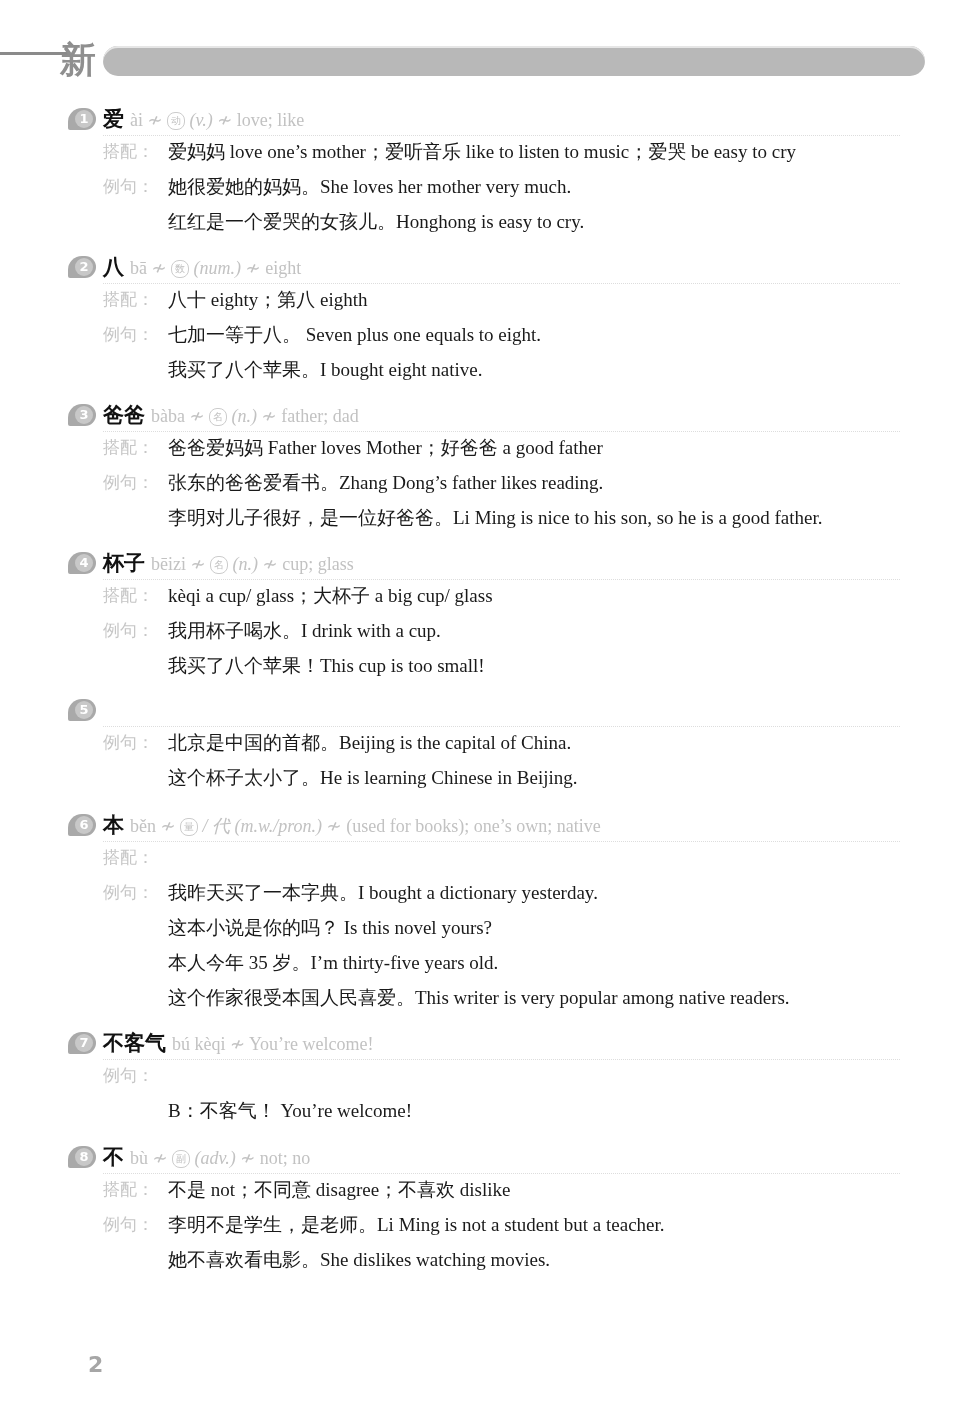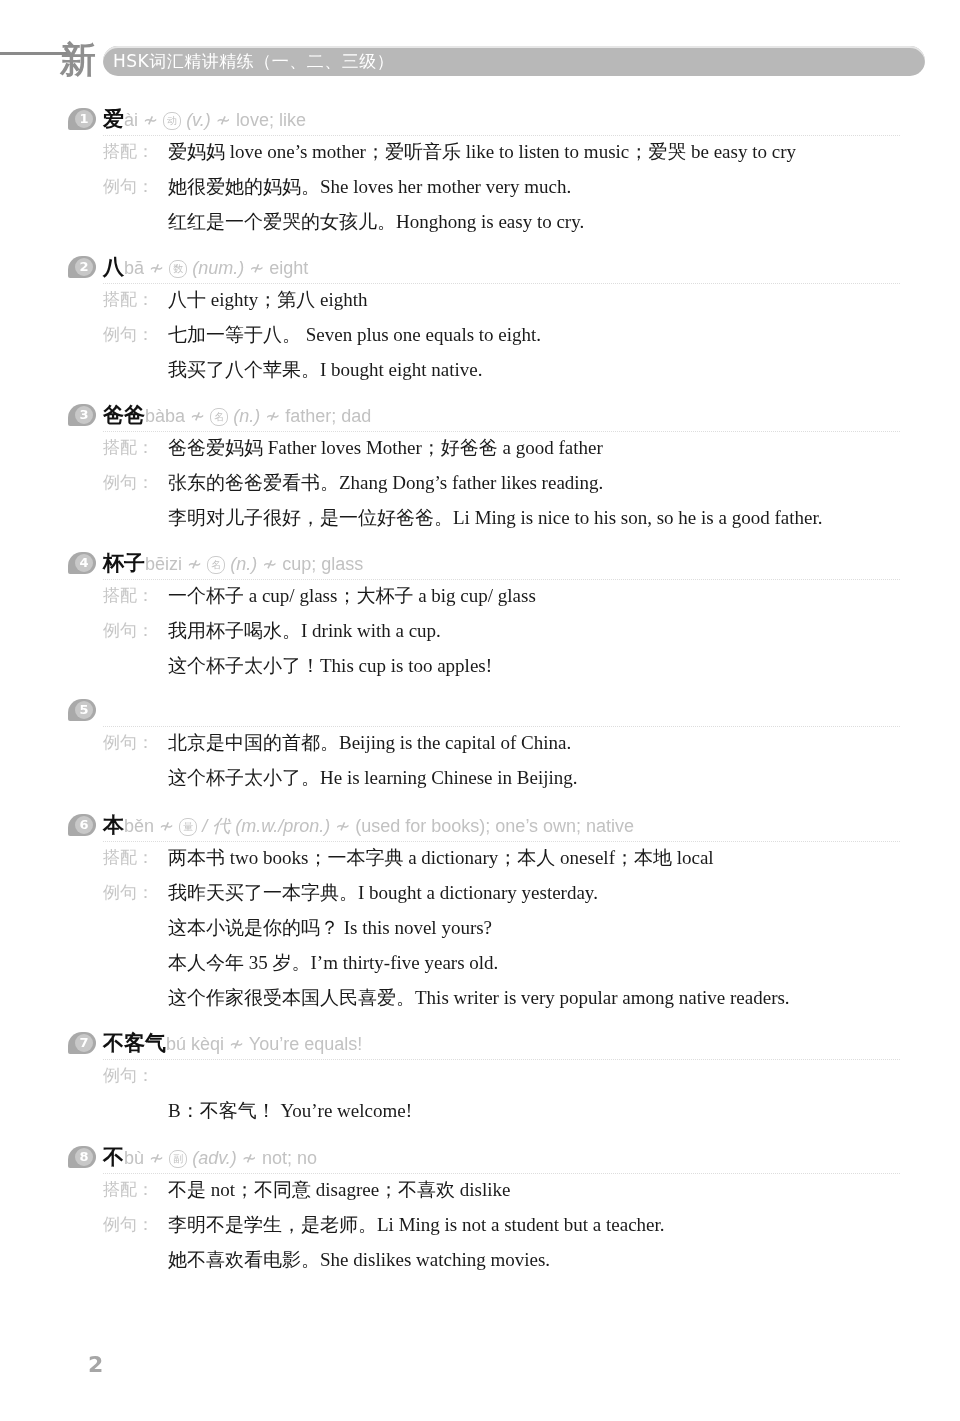--- a/index.html
+++ b/index.html
@@ -15,41 +15,40 @@
                   font-family:"DejaVu Sans",sans-serif; font-size:17px; color:#fff; letter-spacing:0.5px; }
   .entry { position:absolute; left:0; width:960px; }
   .head-row { position:relative; height:30px; }
   .num-badge { position:absolute; left:68px; top:4px; width:28px; height:22px;
                background:#a9a9a9; border-radius:14px 11px 11px 2px; }
   .num-badge span { position:absolute; right:3px; top:2px; width:18px; height:18px; border-radius:9px;
                     background:#c8c8c8; color:#fff; font-family:"DejaVu Sans",sans-serif;
                     font-size:13px; font-weight:bold; text-align:center; line-height:18px; }
   .headword { position:absolute; left:103px; top:0; font-family:"DejaVu Sans",sans-serif;
               font-size:21px; font-weight:bold; color:#111; line-height:30px; }
-  .meta { font-family:Liberation Sans, sans-serif; font-size:18px; color:#c2c2c2; font-weight:normal;
-          }
+  .meta { font-family:Liberation Serif, serif; font-size:18px; color:#c2c2c2; font-weight:normal;
+          margin-left:6px; }
   .meta .pos-icon { display:inline-block; width:16px; height:16px; border:1px solid #ccc; border-radius:8px;
                     font-size:10px; text-align:center; line-height:16px; vertical-align:2px; }
   .meta i { font-style:italic; }
   .underline { position:absolute; left:103px; right:60px; bottom:-2px; border-bottom:1px dotted #ddd; }
   .line { position:relative; height:35px; line-height:35px; font-size:19px; }
   .label { position:absolute; left:103px; top:0; font-family:"DejaVu Sans",sans-serif;
            font-size:17px; color:#c6c6c6; }
   .text { position:absolute; left:168px; top:0; white-space:nowrap; }
   .page-num { position:absolute; left:88px; top:1352px; font-family:"DejaVu Sans",sans-serif;
               font-size:22px; font-weight:bold; color:#a6a6a6; }
 </style>
 </head>
 <body>
 
 <div class="header">
   <div class="header-line"></div>
   <div class="header-logo">新</div>
   <div class="header-bar"></div>
-  <div class="header-title">HSK词汇精讲精练（一、二、三级）</div>
 </div>
 
 <div id="entries">
     <div class="entry" style="top: 104px;">
       <div class="head-row">
     <div class="num-badge">
           <span>1</span>
         </div>
     <div class="headword"><span>爱</span><span class="meta"><span>ài</span> ≁ <span class="pos-icon">动</span> <i>(v.)</i> ≁ <span>love; like</span></span></div>
     <div class="underline"></div>
@@ -112,29 +111,29 @@
     <div class="entry" style="top: 548px;">
       <div class="head-row">
     <div class="num-badge">
           <span>4</span>
         </div>
     <div class="headword"><span>杯子</span><span class="meta"><span>bēizi</span> ≁ <span class="pos-icon">名</span> <i>(n.)</i> ≁ <span>cup; glass</span></span></div>
     <div class="underline"></div>
   </div>
       <div class="line">
       <span class="label">搭配：</span>
-      <span class="text">一个杯子 a cup/ glass；大杯子 a big cup/ glass</span>
+      <span class="text">kèqi a cup/ glass；大杯子 a big cup/ glass</span>
       </div>
       <div class="line">
       <span class="label">例句：</span>
       <span class="text">我用杯子喝水。I drink with a cup.</span>
       </div>
       <div class="line">
 
-      <span class="text">这个杯子太小了！This cup is too apples!</span>
+      <span class="text">我买了八个苹果！This cup is too small!</span>
       </div>
     </div>
     <div class="entry" style="top: 695px;">
       <div class="head-row">
     <div class="num-badge">
           <span>5</span>
         </div>
     <div class="underline"></div>
   </div>
       <div class="line">
@@ -149,21 +148,20 @@
     <div class="entry" style="top: 810px;">
       <div class="head-row">
     <div class="num-badge">
           <span>6</span>
         </div>
     <div class="headword"><span>本</span><span class="meta"><span>běn</span> ≁ <span class="pos-icon">量</span> <i>/ 代 (m.w./pron.)</i> ≁ <span>(used for books); one’s own; native</span></span></div>
     <div class="underline"></div>
   </div>
       <div class="line">
       <span class="label">搭配：</span>
-      <span class="text">两本书 two books；一本字典 a dictionary；本人 oneself；本地 local</span>
       </div>
       <div class="line">
       <span class="label">例句：</span>
       <span class="text">我昨天买了一本字典。I bought a dictionary yesterday.</span>
       </div>
       <div class="line">
 
       <span class="text">这本小说是你的吗？ Is this novel yours?</span>
       </div>
       <div class="line">
@@ -173,21 +171,21 @@
       <div class="line">
 
       <span class="text">这个作家很受本国人民喜爱。This writer is very popular among native readers.</span>
       </div>
     </div>
     <div class="entry" style="top: 1028px;">
       <div class="head-row">
     <div class="num-badge">
           <span>7</span>
         </div>
-    <div class="headword"><span>不客气</span><span class="meta"><span>bú kèqi</span> ≁ <span>You’re equals!</span></span></div>
+    <div class="headword"><span>不客气</span><span class="meta"><span>bú kèqi</span> ≁ <span>You’re welcome!</span></span></div>
     <div class="underline"></div>
   </div>
       <div class="line">
       <span class="label">例句：</span>
       </div>
       <div class="line">
 
       <span class="text">B：不客气！ You’re welcome!</span>
       </div>
     </div>

